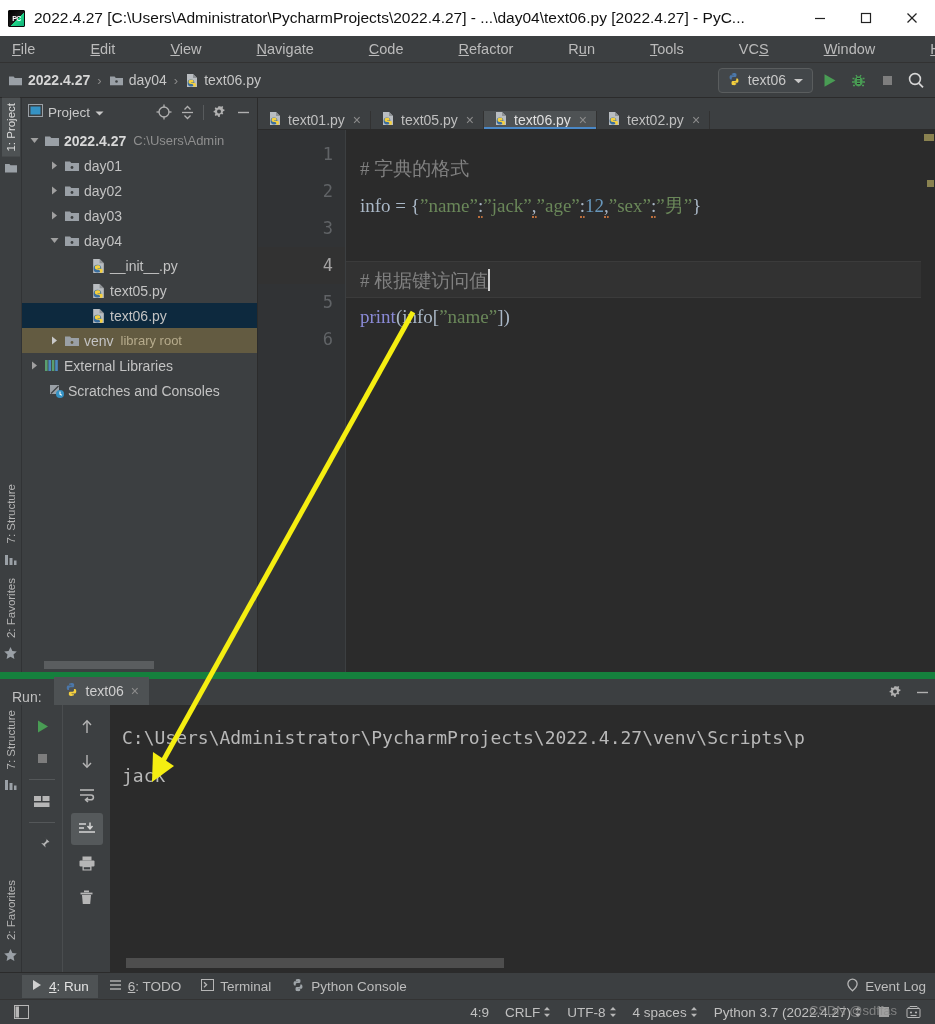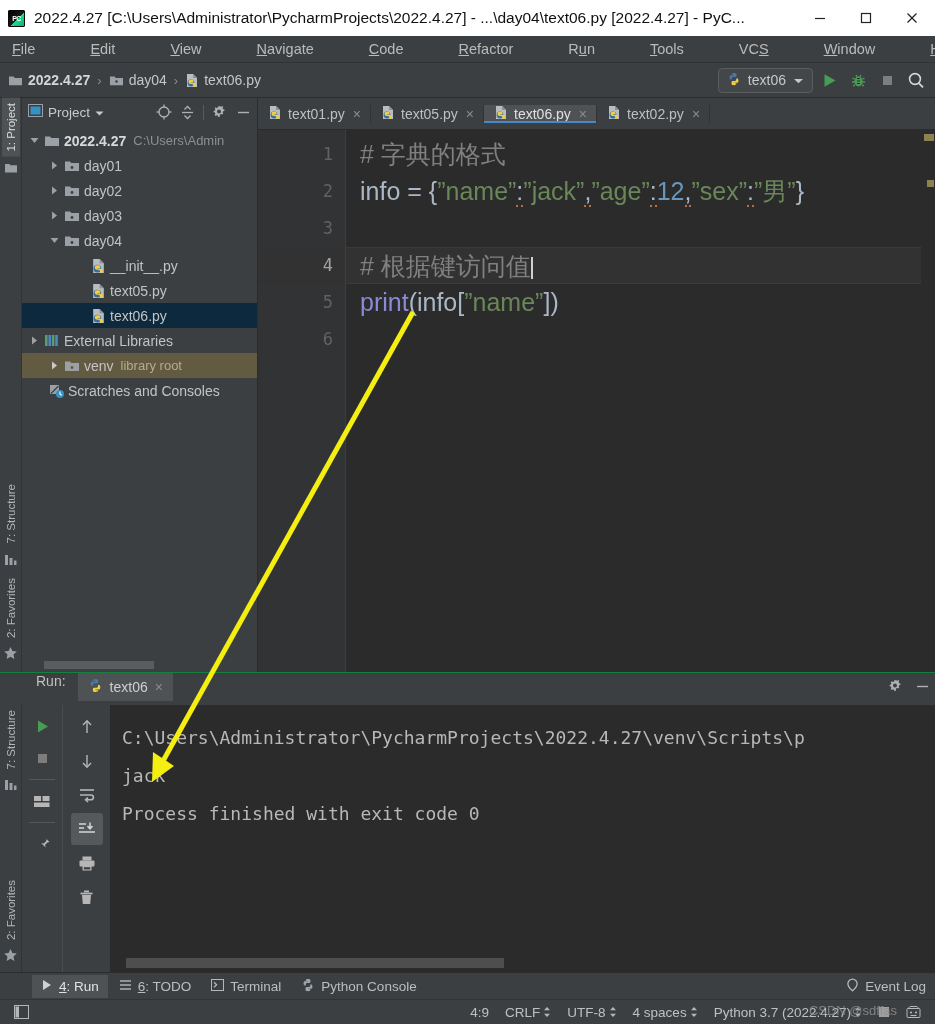--- a/index.html
+++ b/index.html
@@ -138,21 +138,21 @@
   .tlabel.bold { font-weight: bold; color: #d8d8d8; }
   .tsub { color: #8e8e8e; margin-left: 7px; font-size: 13px; }
   .pp-scroll { height: 14px; background: #3c3f41; position: relative; }
   .pp-scroll i { position: absolute; left: 22px; top: 3px; width: 110px; height: 8px; background: #5a5d5f; display: block; }
 
   
   .editorcol { flex: 1; display: flex; flex-direction: column; min-width: 0; background: #2b2b2b; }
   .tabsbar {
     height: 32px; min-height: 32px;
     background: #3c3f41;
-    display: flex; align-items: center;
+    display: flex; align-items: flex-end;
     border-bottom: 1px solid #2b2b2b;
   }
   .etab {
     display: flex; align-items: center; gap: 6px;
     padding: 0 9px 0 10px;
     font-size: 14px; color: #bfbfbf;
     border-right: 1px solid #323232;
     position: relative;
     white-space: nowrap;
   }
@@ -172,23 +172,23 @@
     font-family: "DejaVu Sans Mono", monospace;
     font-size: 17px;
     text-align: right;
     padding-top: 6px;
     border-right: 1px solid #3c3f41;
   }
   .gln { height: 37px; line-height: 37px; padding-right: 12px; }
   .gln.cur { background: #323232; color: #a4a3a3; }
   .code {
     flex: 1; min-width: 0;
-    padding-top: 6px;
-    font-family: Liberation Sans, sans-serif;
-    font-size: 25px;
+    padding-top: 20px;
+    font-family: Liberation Serif, serif;
+    font-size: 19px;
     color: #a9b7c6;
     overflow: hidden;
     position: relative;
   }
   .cln { height: 37px; line-height: 37px; white-space: pre; padding-left: 14px; }
   .cln.cur { background: #323232; border-top: 1px solid #3b3b3b; border-bottom: 1px solid #3b3b3b; }
   .cmt { color: #808080; }
   .str { color: #6a8759; }
   .num { color: #6897bb; }
   .fn  { color: #8a8ad6; }
@@ -202,23 +202,23 @@
   .rightstripe {
     width: 14px; min-width: 14px; background: #2b2b2b; position: relative;
   }
   .rs-mark { position: absolute; right: 1px; width: 10px; height: 7px; background: #8a8250; }
 
   
   .runpanel { height: 300px; min-height: 300px; display: flex; flex-direction: column; background: #3c3f41; }
   .run-header {
     height: 33px; min-height: 33px;
     background: #3c3f41;
-    display: flex; align-items: flex-start;
-    padding-left: 36px;
-    border-top: 1px solid #15803d;
+    display: flex; align-items: flex-end;
+    padding-left: 12px;
+    border-top: 7px solid #15803d;
   }
   .run-label { font-size: 14px; color: #c0c0c0; margin-right: 12px; }
   .run-tab {
     display: flex; align-items: center; gap: 7px;
     padding: 5px 10px; background: #4e5254;
     font-size: 14px; color: #cfcfcf;
   }
   .run-tab .x { color: #8d8d8d; }
   .run-hspacer { flex: 1; }
   .run-hic { width: 26px; height: 26px; display: flex; align-items: center; justify-content: center; }
@@ -256,21 +256,21 @@
   .conline { white-space: pre; line-height: 38px; }
   .con-spacer { flex: 1; }
   .con-scroll { height: 18px; position: relative; }
   .con-scroll i { position: absolute; left: 4px; top: 4px; width: 378px; height: 10px; background: #4e4e4e; display: block; }
 
   
   .bottombar {
     height: 27px; min-height: 27px;
     background: #3c3f41;
     display: flex; align-items: center;
-    padding-left: 32px; gap: 2px;
+    padding-left: 22px; gap: 2px;
     border-top: 1px solid #2b2b2b;
   }
   .btab {
     display: flex; align-items: center; gap: 6px;
     padding: 4px 9px; font-size: 13.5px; color: #bdbdbd;
     white-space: nowrap;
   }
   .btab.active { background: #4e5254; color: #e2e2e2; }
   .btab u { text-decoration: underline; }
   .bb-spacer { flex: 1; }
@@ -601,51 +601,51 @@
               <svg width="15" height="16" viewBox="0 0 14 15">
                 <path d="M2 1h6l4 4v9H2z" fill="#b9bdc1"></path>
                 <path d="M8 1l4 4H8z" fill="#8e9295"></path>
                 <circle cx="6" cy="10" r="3.6" fill="#3b6e9e"></circle>
                 <path d="M6 6.8c2.2 0 2.6.6 2.6 1.6v1.2H6.1v.5h3.5c.9 0 1.3.6 1.3 1.8s-.4 1.9-1.3 1.9H8.4v-1.3c0-1-.5-1.6-2.4-1.6-1.6 0-2.4-.5-2.4-1.9 0-1.5.5-2.2 2.4-2.2z" fill="#f5d03e"></path>
               </svg>
             </span>
           <span class="tlabel">text06.py</span>
         </div>
 
+        <div class="trow venv" style="padding-left:24px">
+          <span class="twist">
+              <svg width="9" height="9" viewBox="0 0 9 9">
+                <path d="M2 0.5l5 4-5 4z" fill="#c9c9c9"></path>
+              </svg>
+            </span>
+          <span class="ticon">
+              <svg width="16" height="14" viewBox="0 0 16 14">
+                <path d="M1 2.5h5l1.3 1.5H15v8H1z" fill="#9aa0a6"></path>
+                <circle cx="8" cy="8.5" r="1.4" fill="#635b41"></circle>
+              </svg>
+            </span>
+          <span class="tlabel">venv</span>
+          <span class="tsub" style="color:#b6ab8c">library root</span>
+        </div>
+
         <div class="trow" style="padding-left:4px">
           <span class="twist">
               <svg width="9" height="9" viewBox="0 0 9 9">
                 <path d="M2 0.5l5 4-5 4z" fill="#a0a0a0"></path>
               </svg>
             </span>
           <span class="ticon">
               <svg width="16" height="15" viewBox="0 0 16 15">
                 <rect x="1" y="2" width="2.6" height="11" fill="#5a9e6f"></rect>
                 <rect x="4.4" y="2" width="2.6" height="11" fill="#4b89c0"></rect>
                 <rect x="7.8" y="2" width="2.6" height="11" fill="#5a9e6f"></rect>
                 <rect x="11.2" y="2" width="2.6" height="11" fill="#4b89c0"></rect>
               </svg>
             </span>
           <span class="tlabel">External Libraries</span>
-        </div>
-
-        <div class="trow venv" style="padding-left:24px">
-          <span class="twist">
-              <svg width="9" height="9" viewBox="0 0 9 9">
-                <path d="M2 0.5l5 4-5 4z" fill="#c9c9c9"></path>
-              </svg>
-            </span>
-          <span class="ticon">
-              <svg width="16" height="14" viewBox="0 0 16 14">
-                <path d="M1 2.5h5l1.3 1.5H15v8H1z" fill="#9aa0a6"></path>
-                <circle cx="8" cy="8.5" r="1.4" fill="#635b41"></circle>
-              </svg>
-            </span>
-          <span class="tlabel">venv</span>
-          <span class="tsub" style="color:#b6ab8c">library root</span>
         </div>
 
         <div class="trow" style="padding-left:24px">
           <span class="ticon">
               <svg width="17" height="16" viewBox="0 0 17 16">
                 <path d="M2 2h9v9H2z" fill="#9aa0a6"></path>
                 <path d="M3 10.5L10.5 3" stroke="#3c3f41" stroke-width="1.2"></path>
                 <circle cx="12" cy="11" r="4" fill="#3592c4"></circle>
                 <path d="M12 8.6v2.6l1.8 1" stroke="#fff" stroke-width="1.1" fill="none"></path>
               </svg>
@@ -850,21 +850,20 @@
               <rect x="2.5" y="3.6" width="12" height="1.8" fill="#b6b6b6"></rect>
               <path d="M4 6h9l-.8 9H4.8z" fill="#b6b6b6"></path>
             </svg>
         </div>
       </div>
 
       <div class="console">
         <div class="conline">C:\Users\Administrator\PycharmProjects\2022.4.27\venv\Scripts\p</div>
         <div class="conline">jack</div>
         <div class="conline"></div>
-        <div class="conline">Process finished with exit code 0</div>
         <div class="con-spacer"></div>
         <div class="con-scroll">
             <i></i>
           </div>
       </div>
     </div>
   </div>
 
   <div class="bottombar">
     <div class="btab active">

